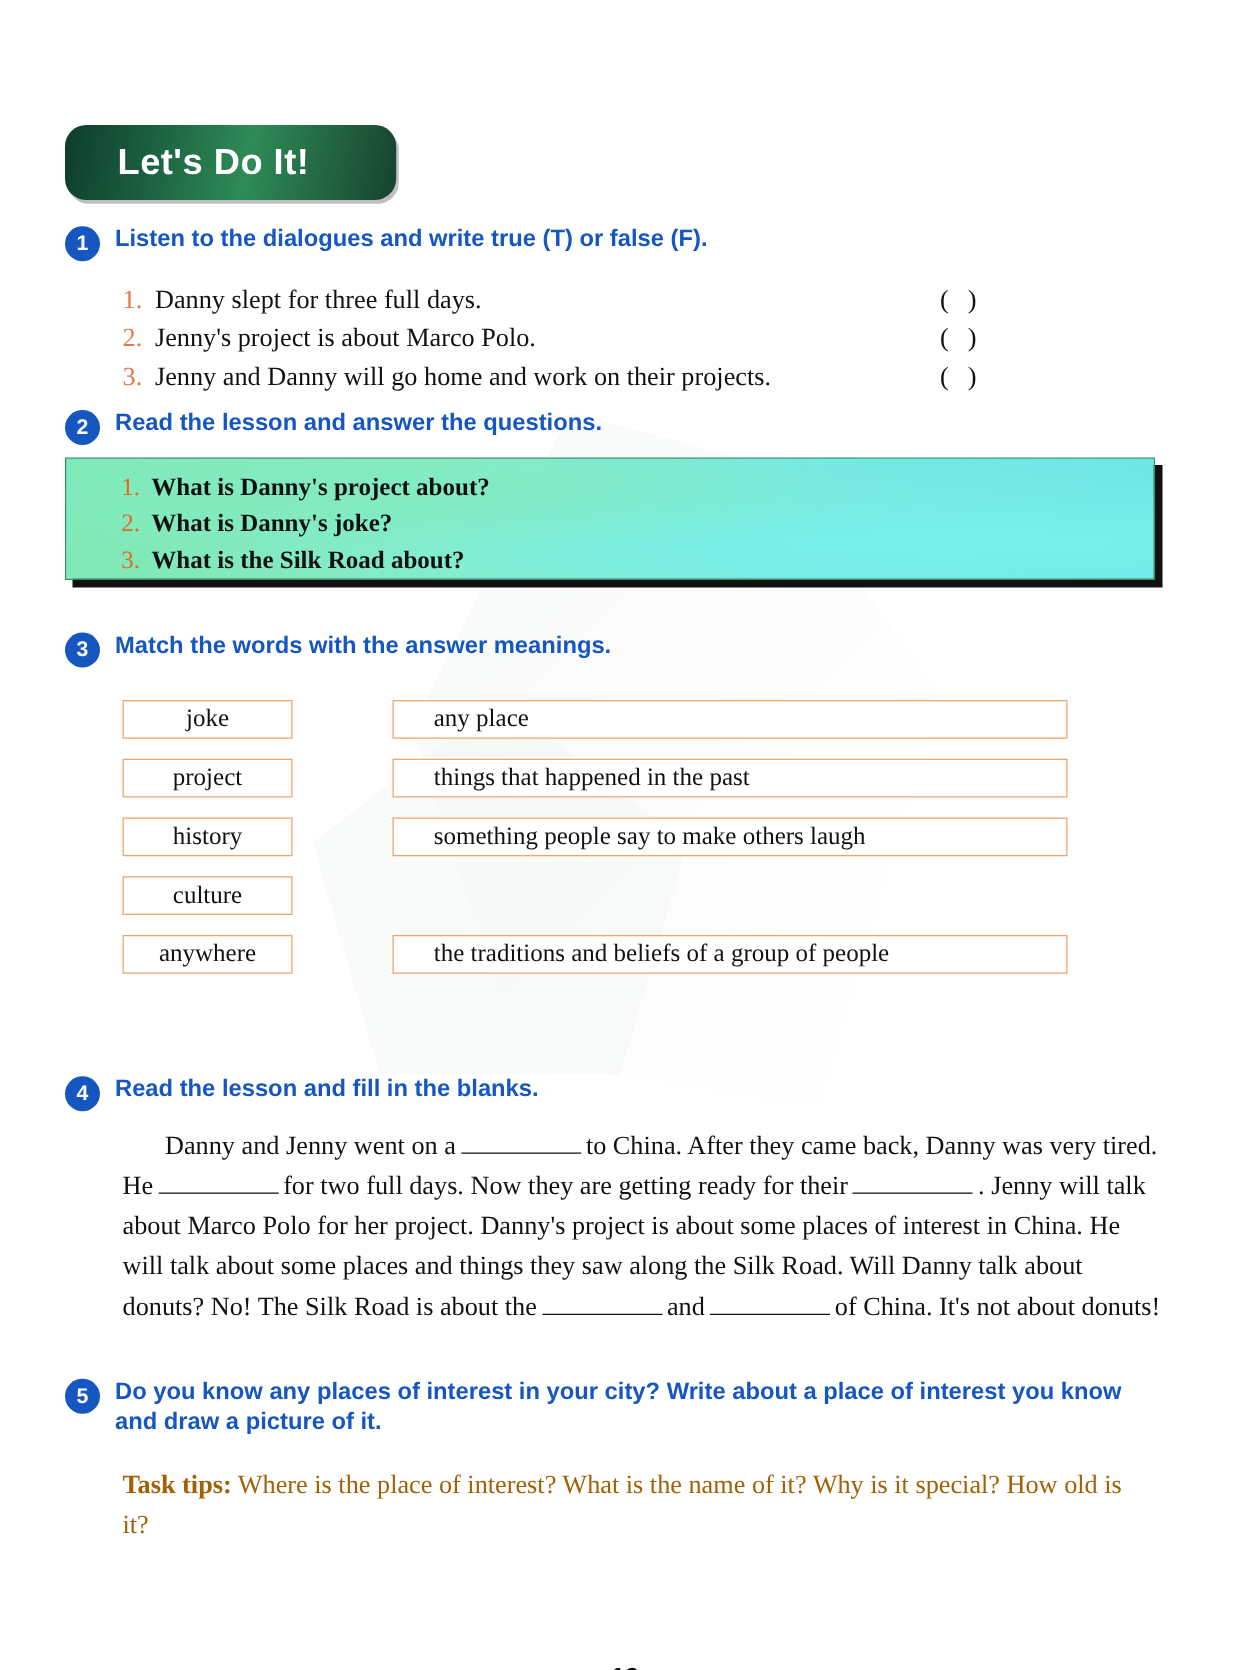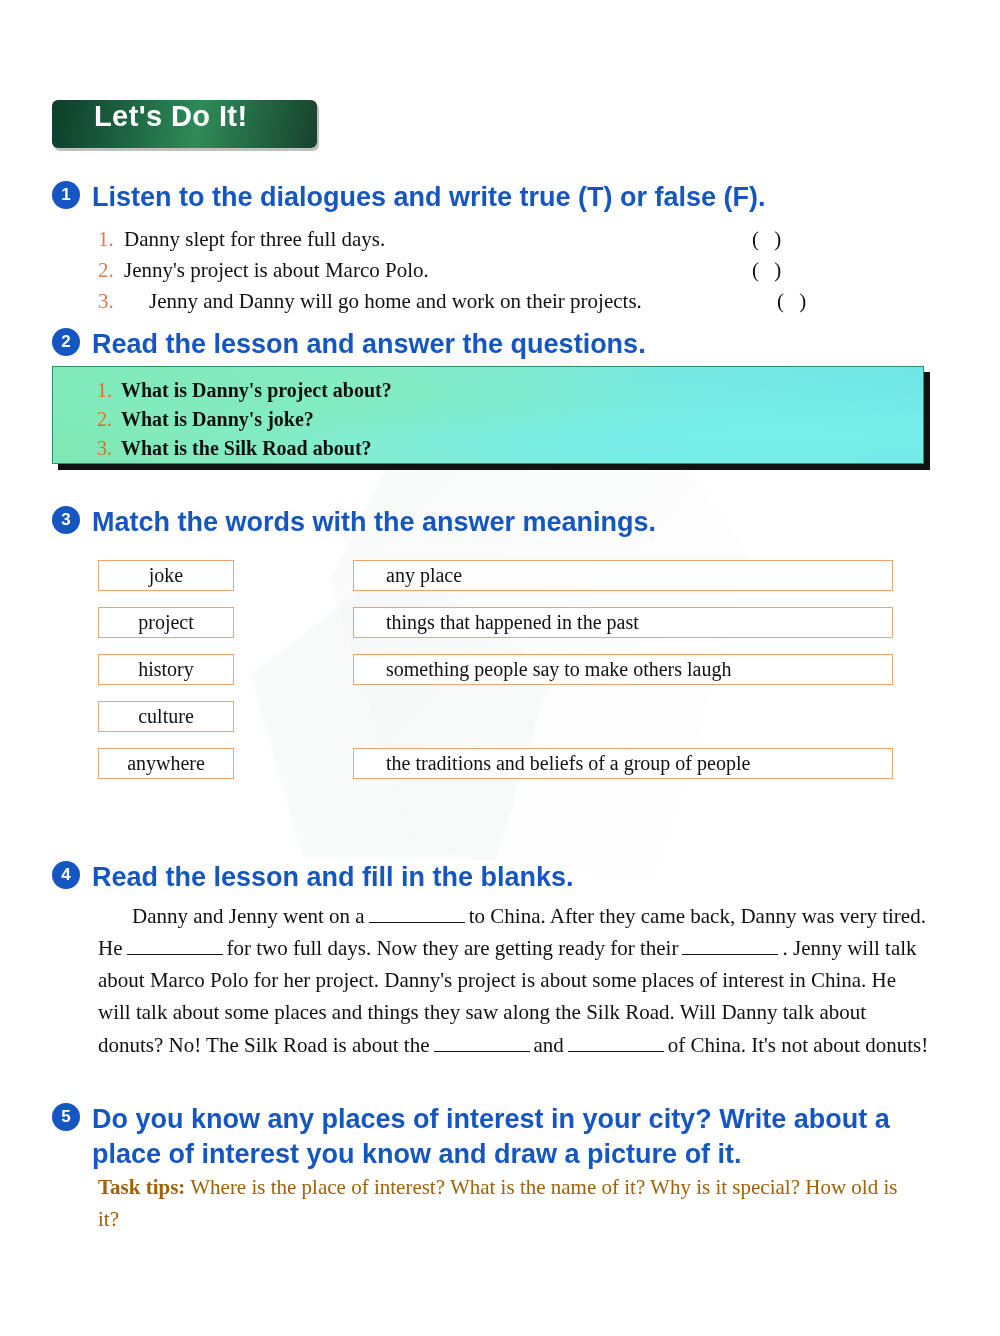--- a/index.html
+++ b/index.html
@@ -41,25 +41,26 @@
   }
 
   
   .banner-wrap {
     position: absolute;
     left: 52px;
     top: 100px;
   }
   .banner {
     width: 265px;
-    height: 48px;
+    height: 60px;
     background: linear-gradient(100deg, #0d3d2a 0%, #1b5e3f 25%, #2e8b57 55%, #17422e 100%);
-    border-radius: 6px;
+    border-radius: 17px;
     box-shadow: 2px 3px 0 rgba(0,0,0,0.25);
     display: flex;
+    align-items: center;
     padding-left: 42px;
     box-sizing: border-box;
   }
   .banner-title {
     color: #ffffff;
     font-family: "Liberation Sans", sans-serif;
     font-weight: bold;
     font-size: 29px;
     letter-spacing: 0.4px;
   }
@@ -83,21 +84,21 @@
     align-items: center;
     justify-content: center;
     flex: 0 0 auto;
     margin-top: 1px;
   }
   .task-title {
     margin-left: 12px;
     color: #1556c0;
     font-family: "Liberation Sans", sans-serif;
     font-weight: bold;
-    font-size: 27px;
+    font-size: 19px;
     line-height: 1.28;
   }
 
   
   .tf-list {
     position: absolute;
     left: 98px;
     top: 224px;
     width: 720px;
     font-size: 21px;
@@ -117,21 +118,21 @@
     color: #111111;
   }
   .tf-paren {
     flex: 0 0 auto;
     color: #111111;
     letter-spacing: 5px;
     padding-left: 8px;
   }
   .tf-r1 .tf-text { width: 620px; flex: 0 0 620px; }
   .tf-r2 .tf-text { width: 620px; flex: 0 0 620px; }
-  .tf-r3 .tf-text { width: 620px; flex: 0 0 620px; margin-left: 25px; }
+  .tf-r3 .tf-text { width: 620px; flex: 0 0 620px; }
 
   
   .greenbox-shadow {
     position: absolute;
     left: 58px;
     top: 372px;
     width: 872px;
     height: 98px;
     background: #111111;
   }
@@ -190,21 +191,21 @@
     background: #ffffff;
   }
   .mean-box {
     width: 540px;
     height: 31px;
     border: 1px solid #f0a36a;
     box-sizing: border-box;
     display: flex;
     align-items: center;
     padding-left: 32px;
-    margin-left: 119px;
+    margin-left: 80px;
     font-size: 20px;
     color: #111111;
     background: #ffffff;
   }
 
   
   .para {
     position: absolute;
     left: 98px;
     top: 900px;

